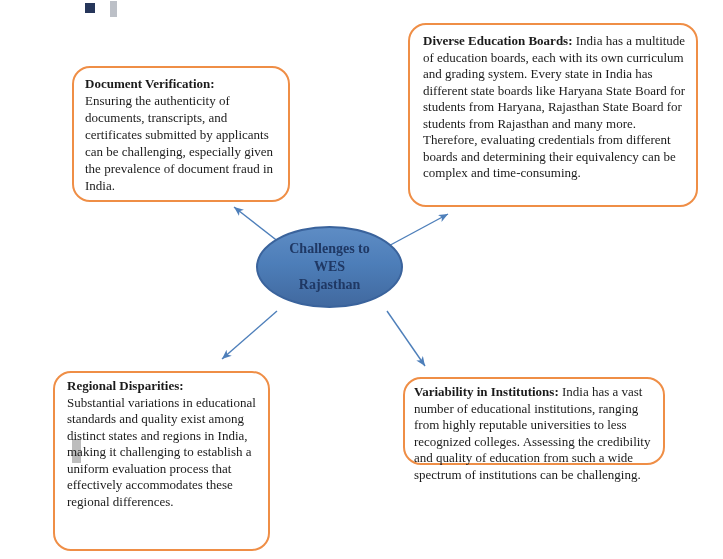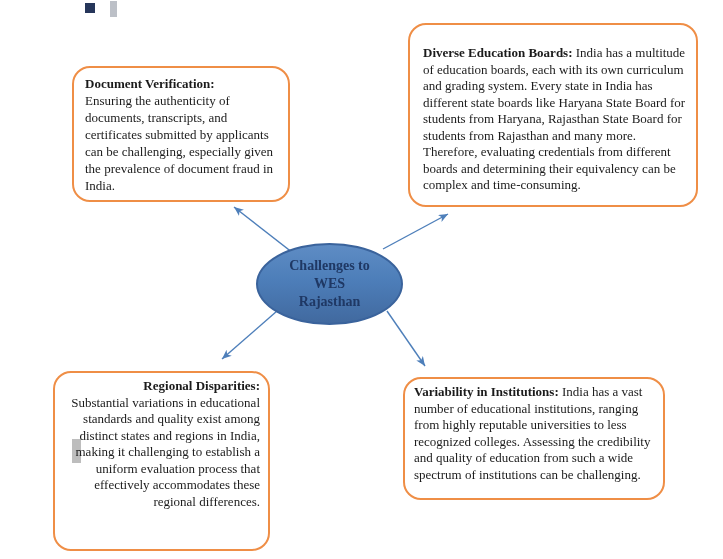--- a/index.html
+++ b/index.html
@@ -35,35 +35,35 @@
   .box .hd { font-weight: bold; }
   .box.block-hd .hd { display: block; }
   .box.inline-hd .hd::after { content: " "; }
 
   #box-document-verification {
     left: 72px; top: 66px; width: 218px; height: 136px;
     padding: 7px 5px 18px 11px; line-height: 17px;
   }
   #box-diverse-boards {
     left: 408px; top: 23px; width: 290px; height: 184px;
-    padding: 20px 8px 8px 13px; line-height: 16.5px;
+    padding: 8px 8px 8px 13px; line-height: 16.5px;
   }
   #box-regional-disparities {
     left: 53px; top: 371px; width: 217px; height: 180px;
-    padding: 5px 8px 5px 12px; line-height: 16.5px; text-align: right;
+    padding: 5px 8px 5px 12px; line-height: 16.5px;
   }
   #box-variability-institutions {
-    left: 403px; top: 377px; width: 262px; height: 123px;
+    left: 403px; top: 377px; width: 262px; height: 88px;
     padding: 5px 3px 5px 9px; line-height: 16.5px;
   }
 
   
   #center-ellipse {
     position: absolute;
-    left: 256px; top: 243px;
+    left: 256px; top: 226px;
     width: 147px; height: 82px;
     box-sizing: border-box;
     border-radius: 50%;
     border: 2px solid var(--ellipse-border, #3A639C);
     background: linear-gradient(180deg,
       var(--ellipse-fill-light, #5E8CC4) 0%,
       var(--ellipse-fill, #4D7EB9) 45%,
       var(--ellipse-fill-dark, #41699F) 100%);
     display: flex;
     flex-direction: column;

